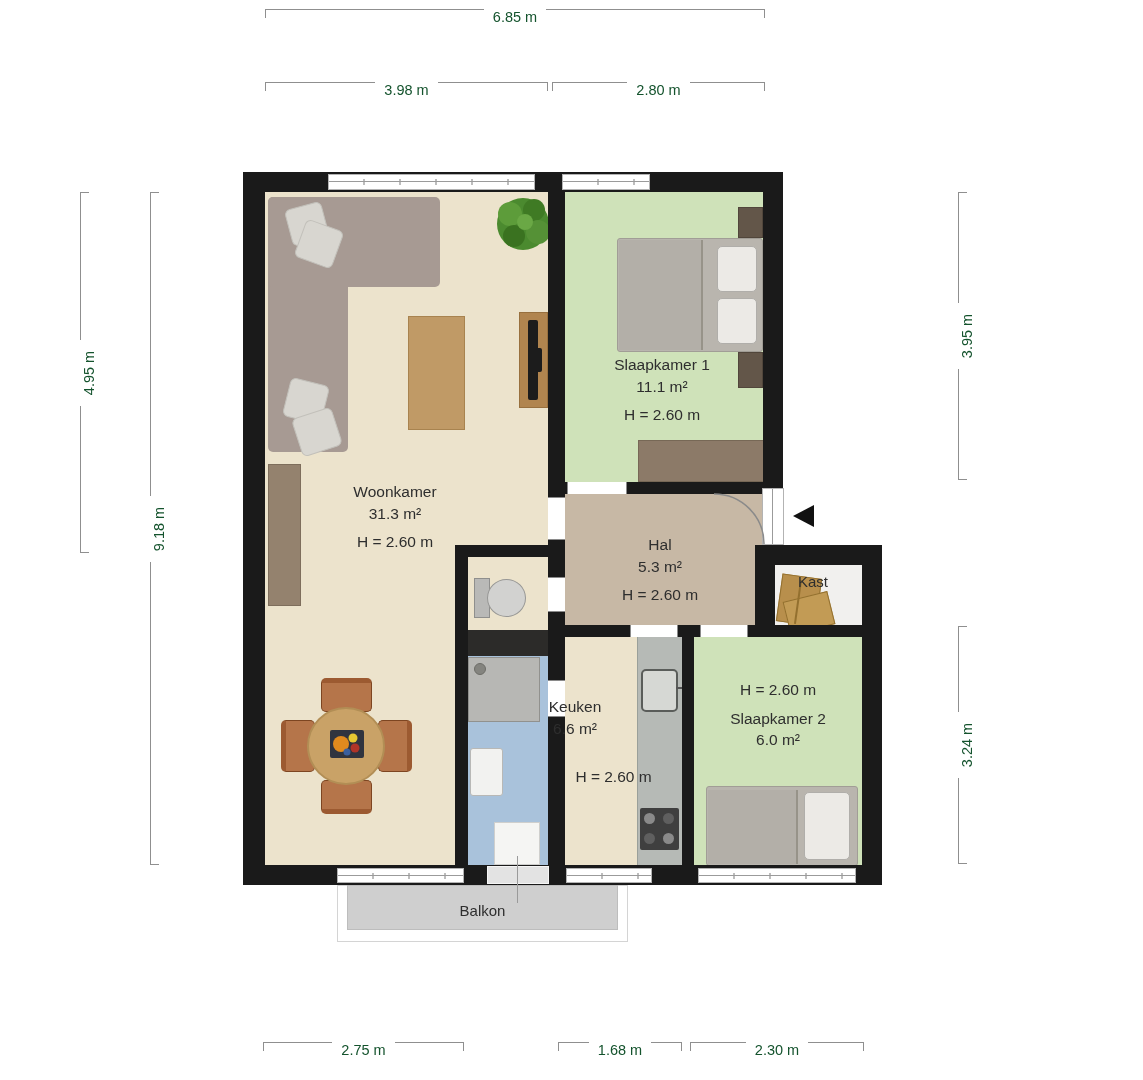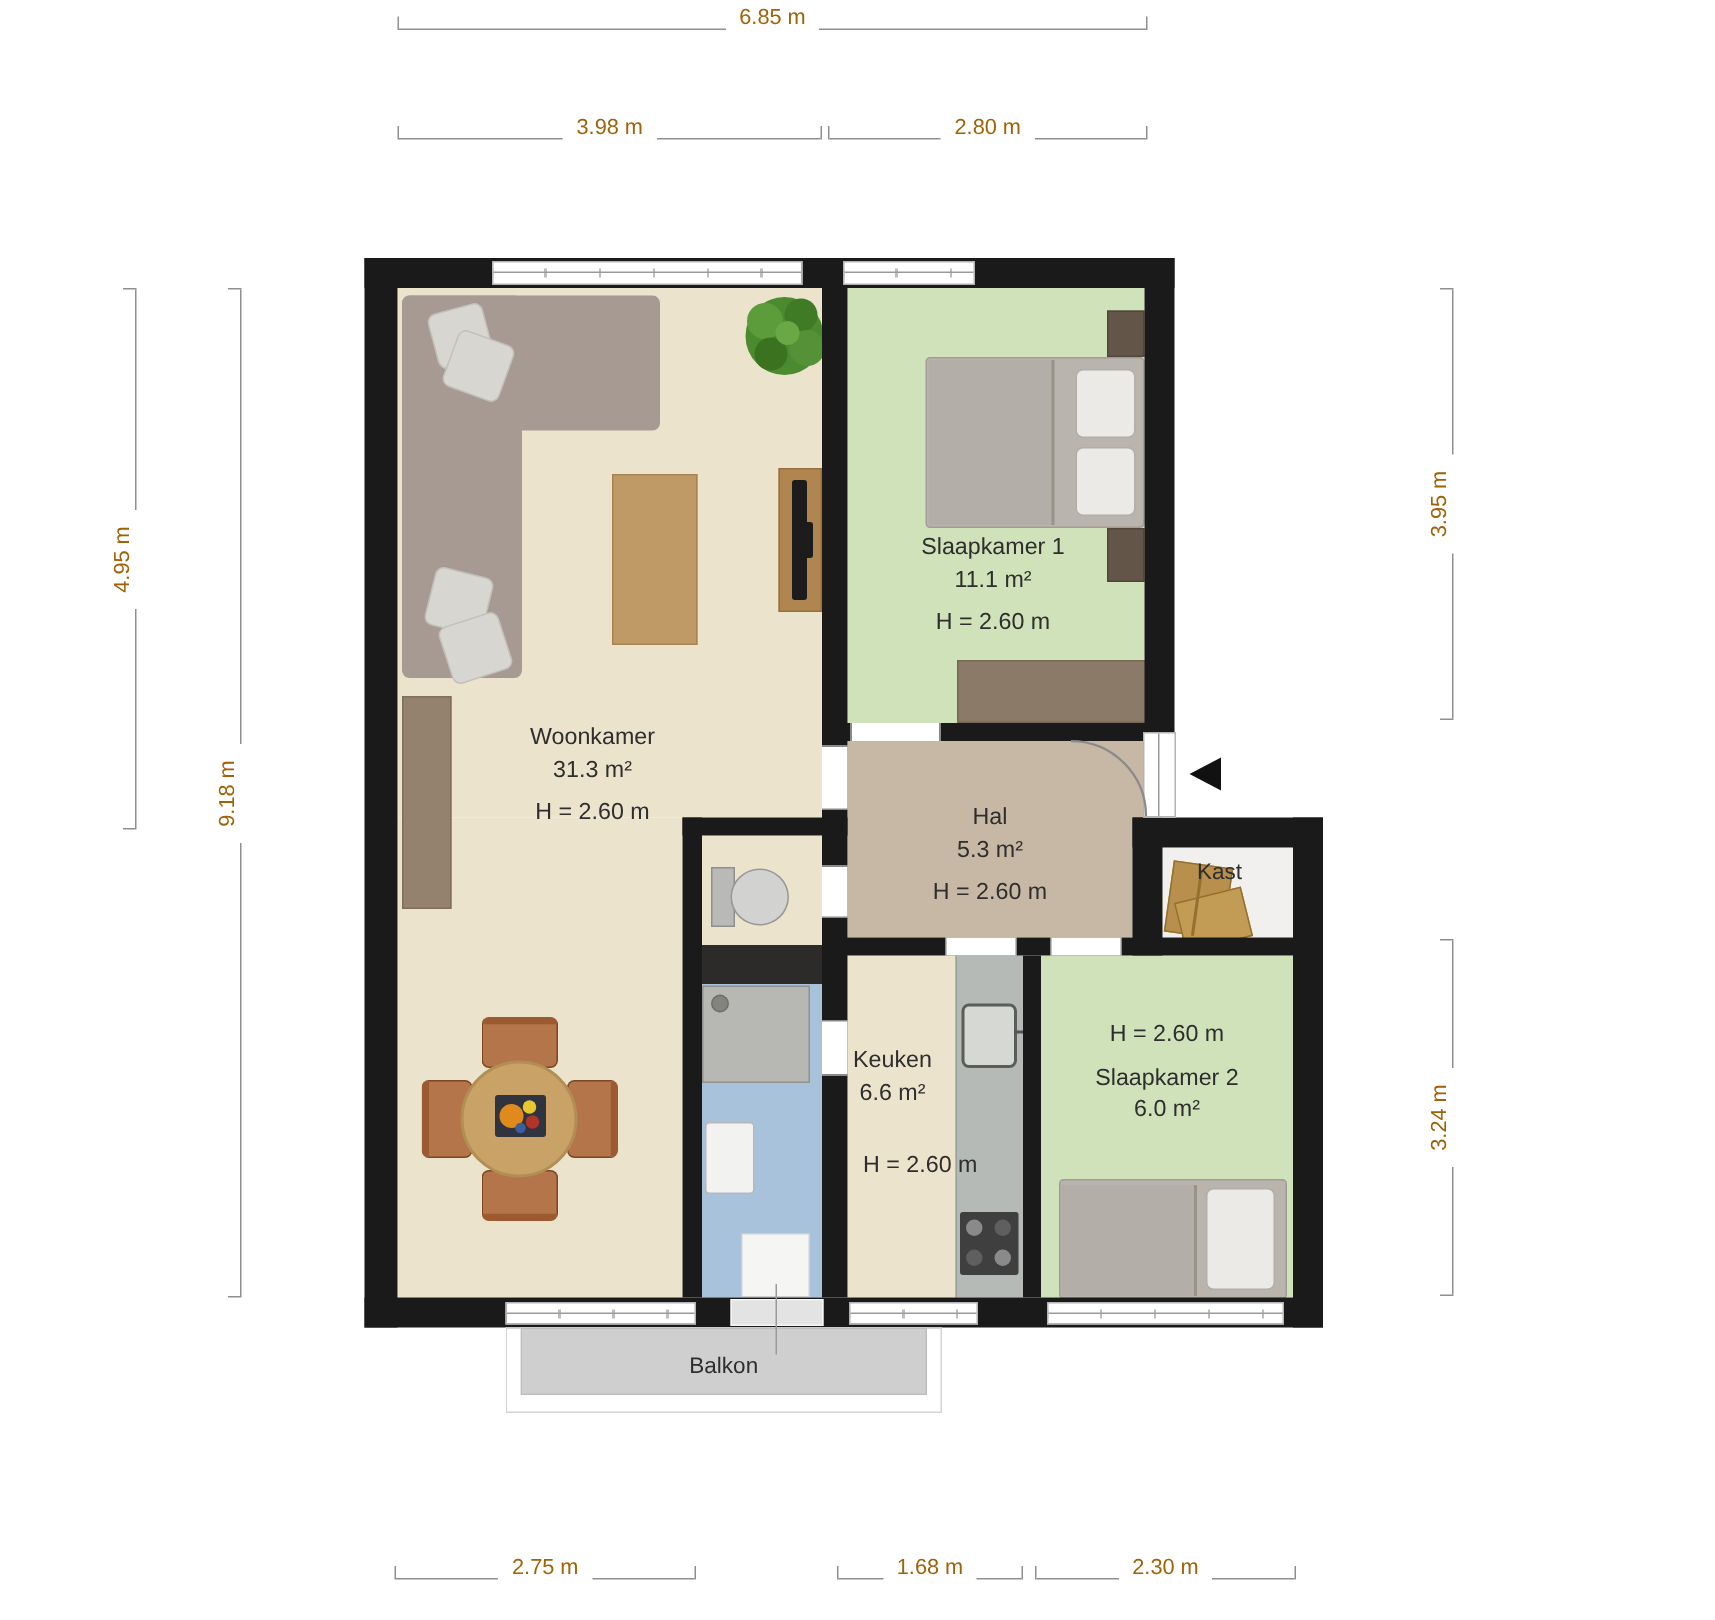--- a/index.html
+++ b/index.html
@@ -24,21 +24,21 @@
   .f-cream{background:#ece3cc;}
   .f-green{background:#cfe2b9;}
   .f-hal{background:#c7b8a5;}
   .f-bad{background:#a9c2db;}
   .f-kast{background:#f1f0ee;}
   
   .rlabel{position:absolute;text-align:center;font-size:15.5px;line-height:1.4;color:#2e2e2e;}
   .rlabel .hline{margin-top:7px;}
   .klabel{position:absolute;font-size:15px;color:#2e2e2e;z-index:30;}
   
-  .dim{position:absolute;display:flex;align-items:flex-end;color:#a16207;font-size:14.5px;}
+  .dim{position:absolute;display:flex;align-items:flex-start;color:#14532d;font-size:14.5px;}
   .dim .dl{background:#8f8f8f;}
   .dim.h{flex-direction:row;height:11px;}
   .dim.h .dl{flex:1;height:1px;}
   .dim.h::before,.dim.h::after{content:"";width:1px;height:9px;background:#8f8f8f;}
   .dim.h .dtext{padding:0 9px;white-space:nowrap;}
   .dim.v{flex-direction:column;width:11px;}
   .dim.v .dl{flex:1;width:1px;}
   .dim.v::before,.dim.v::after{content:"";height:1px;width:9px;background:#8f8f8f;}
   .dim.v .dtext{position:relative;width:18px;height:66px;}
   .dim.v .dtext span{position:absolute;top:50%;left:50%;transform:translate(-50%,-50%) rotate(-90deg);white-space:nowrap;}
@@ -212,21 +212,21 @@
   <div class="rlabel" style="left:572px;top:354px;width:180px;">
     <div>Slaapkamer 1</div>
     <div>11.1 m²</div>
     <div class="hline">H = 2.60 m</div>
   </div>
   <div class="rlabel" style="left:580px;top:534px;width:160px;">
     <div>Hal</div>
     <div>5.3 m²</div>
     <div class="hline">H = 2.60 m</div>
   </div>
-  <div class="rlabel" style="left:540px;top:696px;width:110px;">
+  <div class="rlabel" style="left:520px;top:696px;width:110px;">
     <div>Keuken</div>
     <div>6.6 m²</div>
   </div>
   <div class="rlabel" style="left:556px;top:766px;width:115px;">
     <div>H = 2.60 m</div>
   </div>
   <div class="rlabel" style="left:690px;top:679px;width:176px;">
     <div>H = 2.60 m</div>
     <div class="hline">Slaapkamer 2</div>
     <div>6.0 m²</div>

